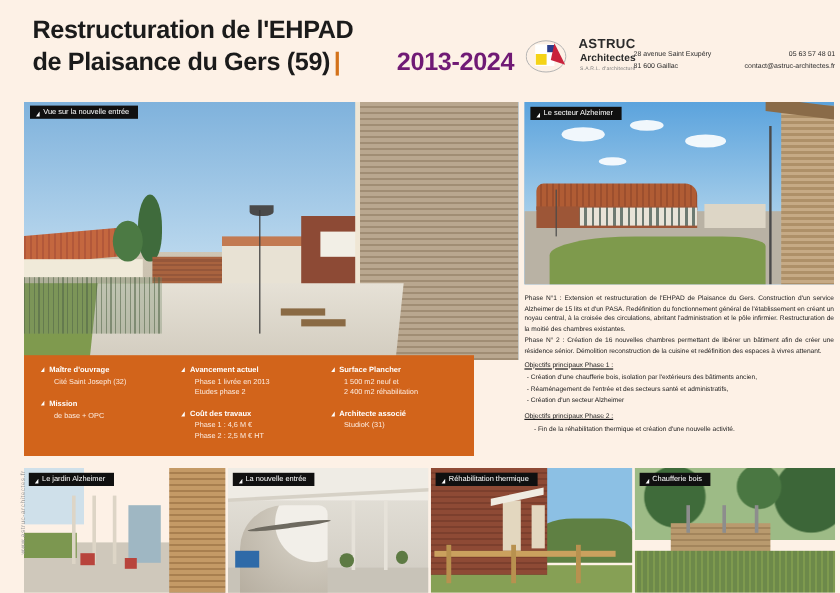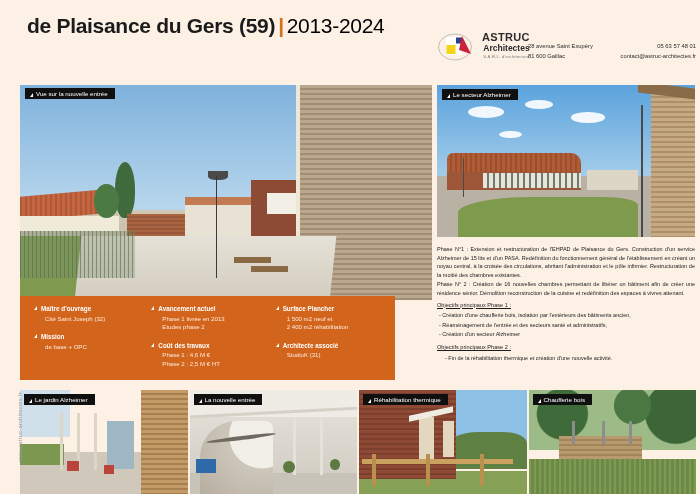--- a/index.html
+++ b/index.html
@@ -13,21 +13,21 @@
   .poster{position:relative;width:700px;height:494px;background:#fdf1e6;}
 
   
   .header{position:absolute;left:0;top:0;width:700px;height:80px;background:#fdf1e6;}
   .title-block{position:absolute;left:27px;top:13px;}
   .title-line{
     font-size:21px;font-weight:bold;color:#1b1b1b;
     letter-spacing:-0.3px;line-height:26px;white-space:nowrap;
   }
   .title-sep{color:#d4721a;font-weight:bold;padding:0 3px;}
-  .title-years{color:#000000;font-weight:normal;}
+  .title-years{color:#701a75;font-weight:bold;margin-left:44px;}
 
   .brand{position:absolute;left:438px;top:31px;width:258px;height:40px;}
   .logo-mark{position:absolute;left:0;top:1px;width:40px;height:30px;}
   .logo-text{position:absolute;left:44px;top:0px;text-align:right;}
   .logo-name{font-size:11px;font-weight:bold;color:#2b2b2b;letter-spacing:0.3px;line-height:12px;}
   .logo-sub{font-size:8.5px;font-weight:bold;color:#2b2b2b;line-height:10px;}
   .logo-tiny{font-size:4.2px;color:#7a7a7a;line-height:7px;letter-spacing:0.2px;}
   .contact-cols{position:absolute;left:90px;top:11px;width:168px;font-size:5.8px;color:#2b2b2b;line-height:9.5px;}
   .cc-row{display:flex;justify-content:space-between;}
   .cc-left{width:78px;}
@@ -192,20 +192,21 @@
     font-size:5.4px;color:#9a9a9a;letter-spacing:0.4px;text-align:center;
   }
 </style>
 </head>
 <body>
 
 <div class="poster">
 
   <div class="header">
     <div class="title-block">
+      <div class="title-line">Restructuration de l'EHPAD</div>
       <div class="title-line">
         <span>de Plaisance du Gers (59)</span><span class="title-sep">|</span><span class="title-years">2013-2024</span>
       </div>
     </div>
 
     <div class="brand">
       <div class="logo-mark">
         <svg width="40" height="30" viewBox="0 0 40 30">
           <ellipse cx="17" cy="15" rx="16.5" ry="13" fill="none" stroke="#b0b0b0" stroke-width="0.8"></ellipse>
           <rect x="8" y="5" width="16" height="18" fill="#ffffff"></rect>

